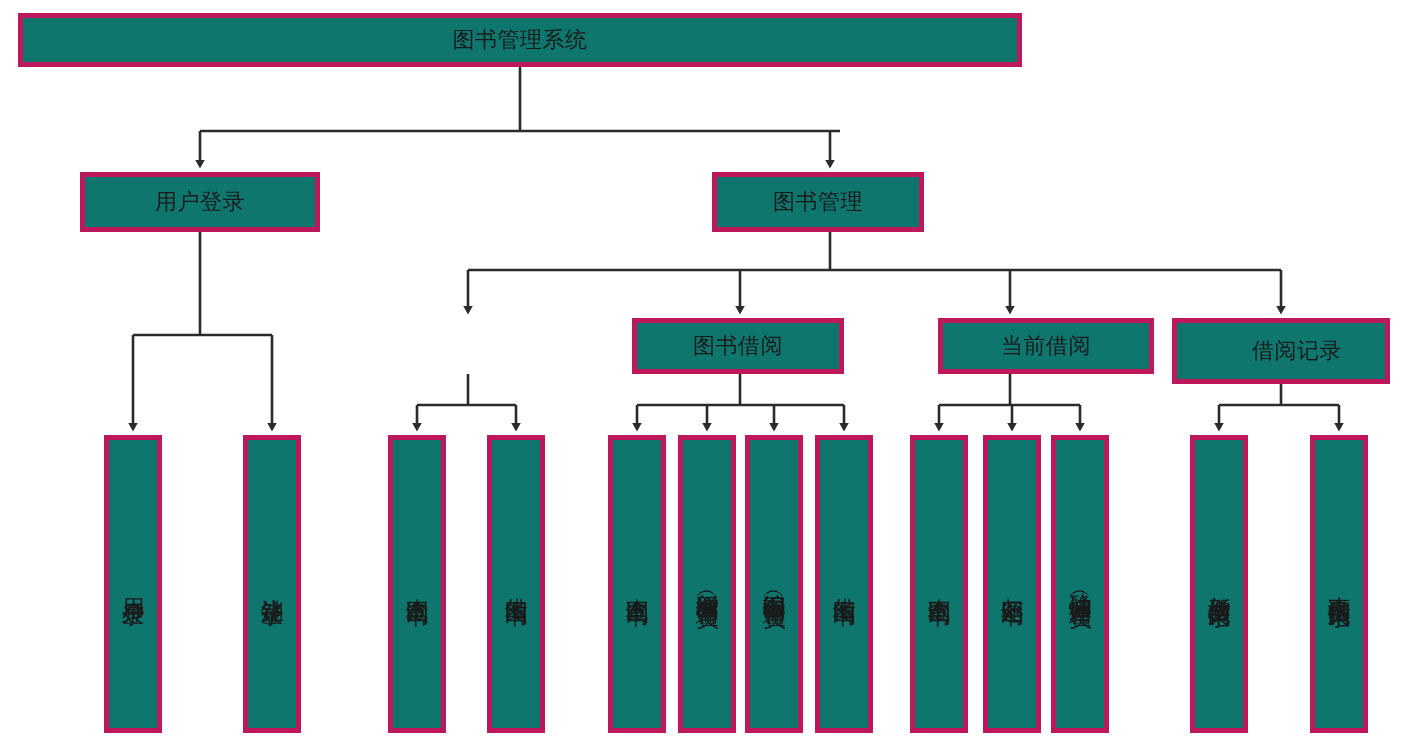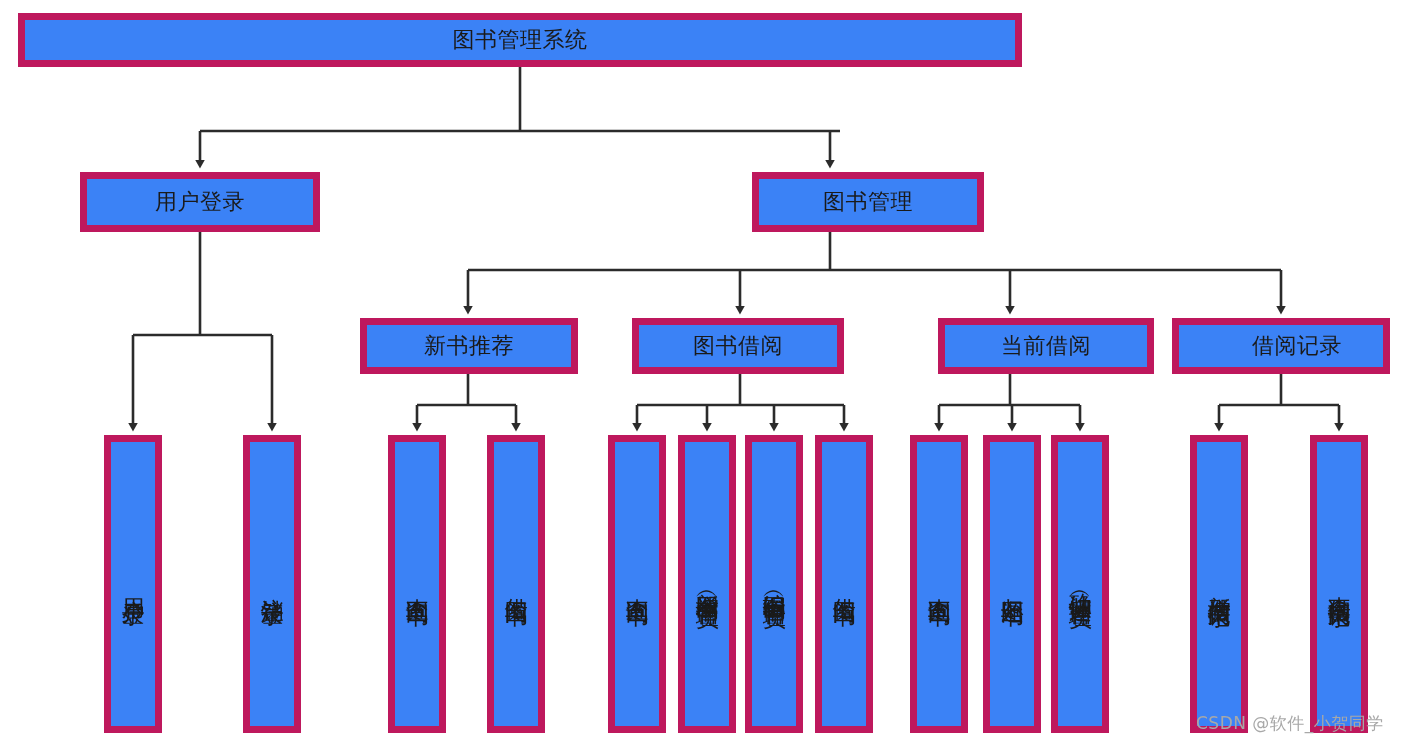--- a/index.html
+++ b/index.html
@@ -20,22 +20,22 @@
   #edges {
     position: absolute;
     left: 0;
     top: 0;
     width: 1405px;
     height: 747px;
   }
   .node {
     position: absolute;
     box-sizing: border-box;
-    background: #3b82f6;
-    border: 7px solid #be185d;
+    background: #0f766e;
+    border: 5px solid #be185d;
     display: flex;
     align-items: center;
     justify-content: center;
     color: #1a1a1a;
   }
   .node-h {
     font-size: 22px;
     line-height: 1.15;
     letter-spacing: 0.5px;
     white-space: nowrap;
@@ -110,36 +110,34 @@
       <path d="M1281,374 L1281,405"></path>
       <path d="M1219,405 L1339,405"></path>
       <path d="M1219,405 L1219,423" marker-end="url(#arrow)"></path>
       <path d="M1339,405 L1339,423" marker-end="url(#arrow)"></path>
     </g>
   </svg>
 
   <div class="node node-h" style="left: 18px; top: 13px; width: 1004px; height: 54px;">图书管理系统</div>
 
   <div class="node node-h" style="left: 80px; top: 172px; width: 240px; height: 60px;">用户登录</div>
-  <div class="node node-h" style="left: 712px; top: 172px; width: 232px; height: 60px; margin-left: 40px;">图书管理</div>
+  <div class="node node-h" style="left: 712px; top: 172px; width: 212px; height: 60px;">图书管理</div>
 
-  <div class="node node-h" style="left: 360px; top: 318px; width: 218px; height: 56px;">新书推荐</div>
   <div class="node node-h" style="left: 632px; top: 318px; width: 212px; height: 56px;">图书借阅</div>
   <div class="node node-h" style="left: 902px; top: 318px; width: 216px; height: 56px; margin-left: 36px;">当前借阅</div>
-  <div class="node node-h" style="left: 1172px; top: 318px; width: 218px; height: 56px; padding-left: 32px;">借阅记录</div>
+  <div class="node node-h" style="left: 1172px; top: 318px; width: 218px; height: 66px; padding-left: 32px;">借阅记录</div>
 
   <div class="node node-v" style="left: 104px; top: 435px; width: 58px; height: 298px;">用户登录</div>
   <div class="node node-v" style="left: 243px; top: 435px; width: 58px; height: 298px;">注销登录</div>
   <div class="node node-v" style="left: 388px; top: 435px; width: 58px; height: 298px;">查询图书</div>
   <div class="node node-v" style="left: 487px; top: 435px; width: 58px; height: 298px;">借阅图书</div>
   <div class="node node-v" style="left: 608px; top: 435px; width: 58px; height: 298px;">查询图书</div>
   <div class="node node-v" style="left: 678px; top: 435px; width: 58px; height: 298px;">新增图书（管理员）</div>
   <div class="node node-v" style="left: 745px; top: 435px; width: 58px; height: 298px;">编辑图书（管理员）</div>
   <div class="node node-v" style="left: 815px; top: 435px; width: 58px; height: 298px;">借阅图书</div>
   <div class="node node-v" style="left: 910px; top: 435px; width: 58px; height: 298px;">查询图书</div>
   <div class="node node-v" style="left: 983px; top: 435px; width: 58px; height: 298px;">归还图书</div>
   <div class="node node-v" style="left: 1051px; top: 435px; width: 58px; height: 298px;">确认归还（管理员）</div>
   <div class="node node-v" style="left: 1190px; top: 435px; width: 58px; height: 298px;">新增借阅记录</div>
   <div class="node node-v" style="left: 1310px; top: 435px; width: 58px; height: 298px;">查询借阅记录</div>
 
-  <div class="watermark" style="left:1196px; top:712px;">CSDN @软件_小贺同学</div>
 
 </div>
 
 </body></html>

